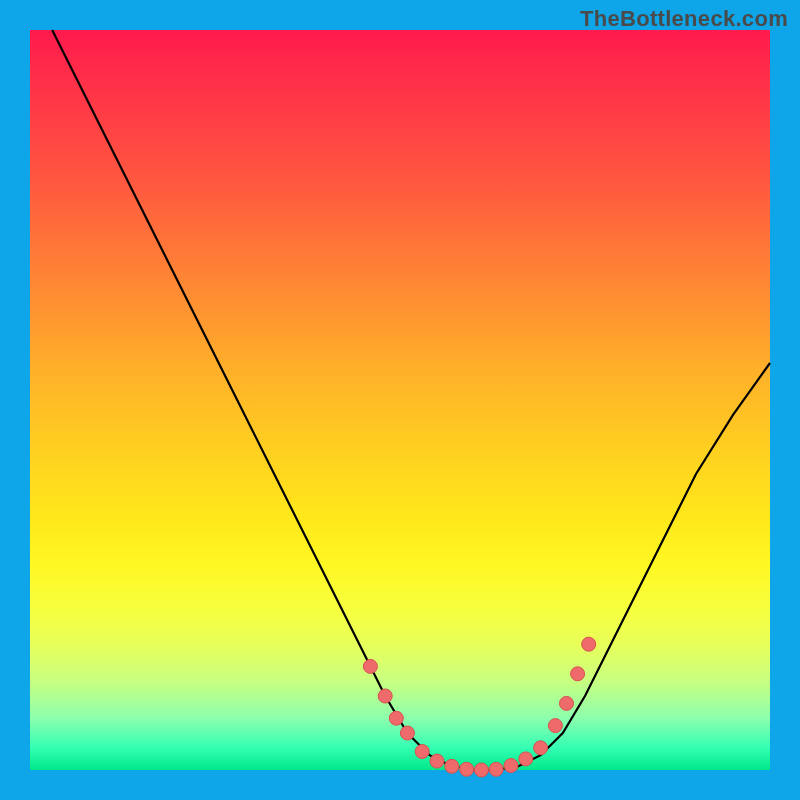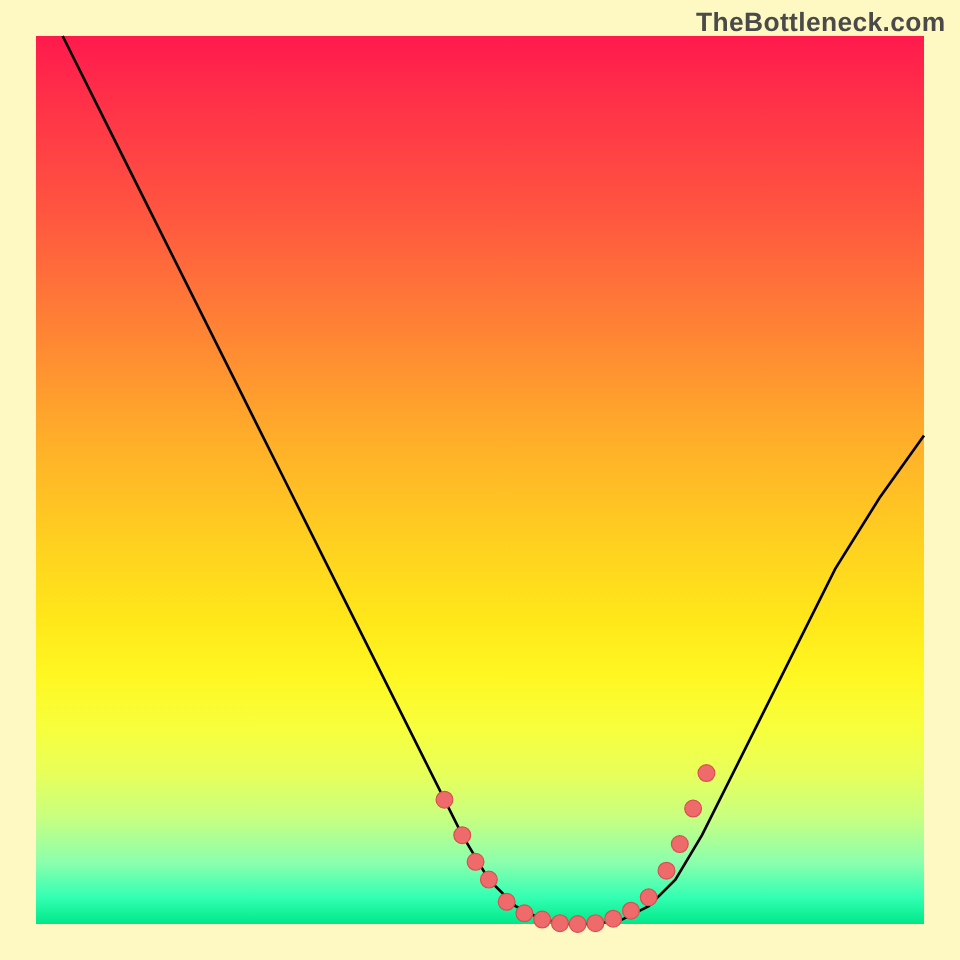--- a/index.html
+++ b/index.html
@@ -8,21 +8,21 @@
     width: 800px;
     height: 800px;
     background: #000;
     overflow: hidden;
     font-family: Arial, Helvetica, sans-serif;
   }
   .frame {
     position: relative;
     width: 800px;
     height: 800px;
-    background: #fef9c3;
+    background: #0ea5e9;
   }
   
   .plot {
     position: absolute;
     left: 30px;
     top: 30px;
     width: 740px;
     height: 740px;
     
     background: linear-gradient(to bottom,

